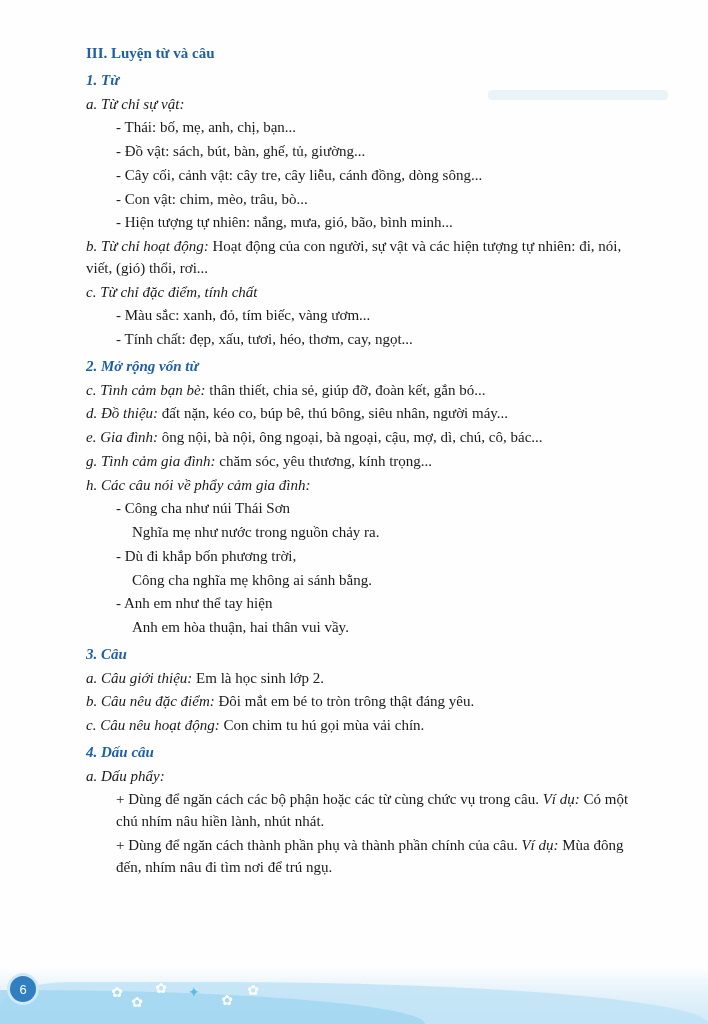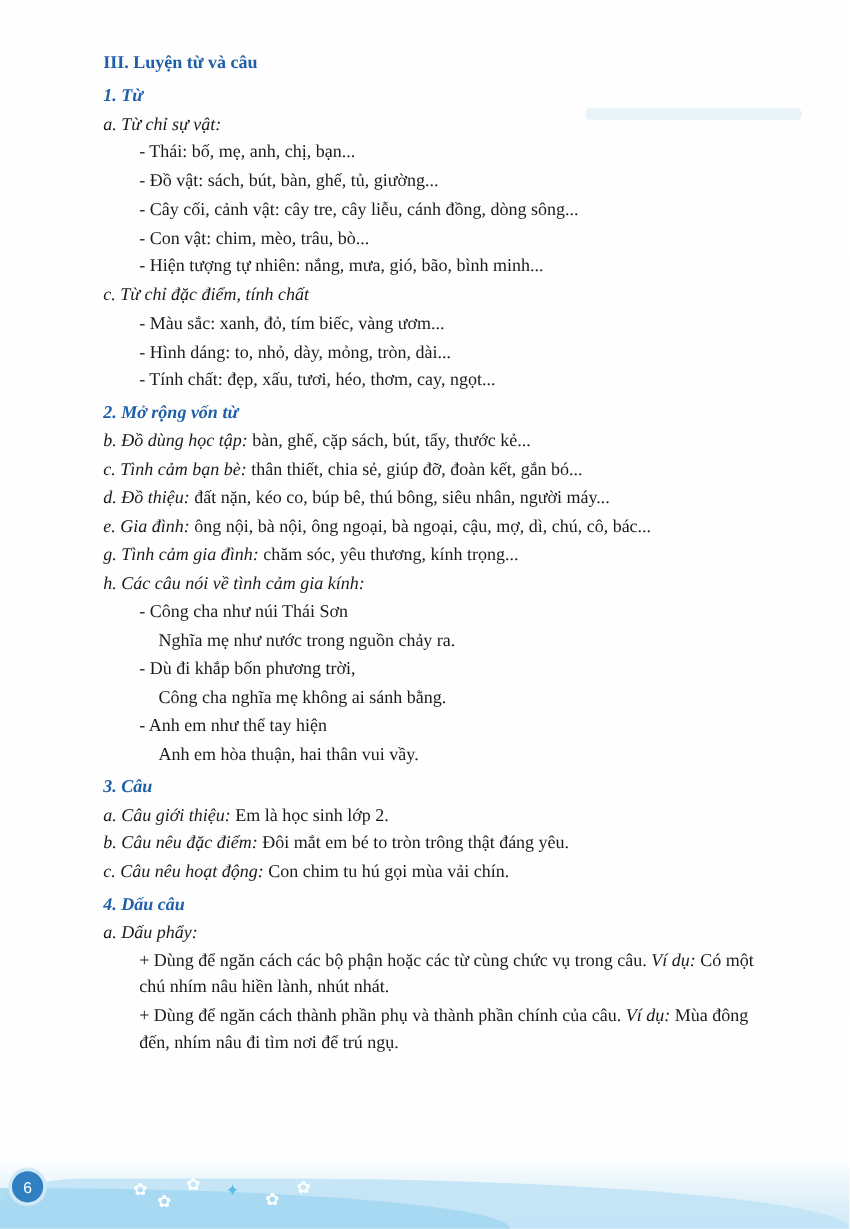--- a/index.html
+++ b/index.html
@@ -146,36 +146,35 @@
 
     <p class="heading">1. Từ</p>
 
     <p class="sub">a. Từ chỉ sự vật:</p>
     <p class="indent1">- Thái: bố, mẹ, anh, chị, bạn...</p>
     <p class="indent1">- Đồ vật: sách, bút, bàn, ghế, tủ, giường...</p>
     <p class="indent1">- Cây cối, cảnh vật: cây tre, cây liễu, cánh đồng, dòng sông...</p>
     <p class="indent1">- Con vật: chim, mèo, trâu, bò...</p>
     <p class="indent1">- Hiện tượng tự nhiên: nắng, mưa, gió, bão, bình minh...</p>
 
+    <p><span class="ital">b. Từ chỉ hoạt động:</span><span> Hoạt động của con người, sự vật và các hiện tượng tự nhiên: đi, nói, viết, (gió) thổi, rơi...</span></p>
 
     <p class="sub">c. Từ chỉ đặc điểm, tính chất</p>
     <p class="indent1">- Màu sắc: xanh, đỏ, tím biếc, vàng ươm...</p>
-    <p class="indent1">- Hình dáng: to, nhỏ, dày, mỏng, tròn, dài...</p>
     <p class="indent1">- Tính chất: đẹp, xấu, tươi, héo, thơm, cay, ngọt...</p>
 
     <p class="heading">2. Mở rộng vốn từ</p>
 
 
-    <p><span class="ital">b. Đồ dùng học tập:</span><span> bàn, ghế, cặp sách, bút, tẩy, thước kẻ...</span></p>
     <p><span class="ital">c. Tình cảm bạn bè:</span><span> thân thiết, chia sẻ, giúp đỡ, đoàn kết, gắn bó...</span></p>
     <p><span class="ital">d. Đồ thiệu:</span><span> đất nặn, kéo co, búp bê, thú bông, siêu nhân, người máy...</span></p>
     <p><span class="ital">e. Gia đình:</span><span> ông nội, bà nội, ông ngoại, bà ngoại, cậu, mợ, dì, chú, cô, bác...</span></p>
     <p><span class="ital">g. Tình cảm gia đình:</span><span> chăm sóc, yêu thương, kính trọng...</span></p>
 
-    <p class="sub">h. Các câu nói về tình cảm gia kính:</p>
+    <p class="sub">h. Các câu nói về phẩy cảm gia đình:</p>
     <p class="indent1">- Công cha như núi Thái Sơn</p>
     <p class="indent2">Nghĩa mẹ như nước trong nguồn chảy ra.</p>
     <p class="indent1">- Dù đi khắp bốn phương trời,</p>
     <p class="indent2">Công cha nghĩa mẹ không ai sánh bằng.</p>
     <p class="indent1">- Anh em như thể tay hiện</p>
     <p class="indent2">Anh em hòa thuận, hai thân vui vầy.</p>
 
     <p class="heading">3. Câu</p>
 
     <p><span class="ital">a. Câu giới thiệu:</span><span> Em là học sinh lớp 2.</span></p>

